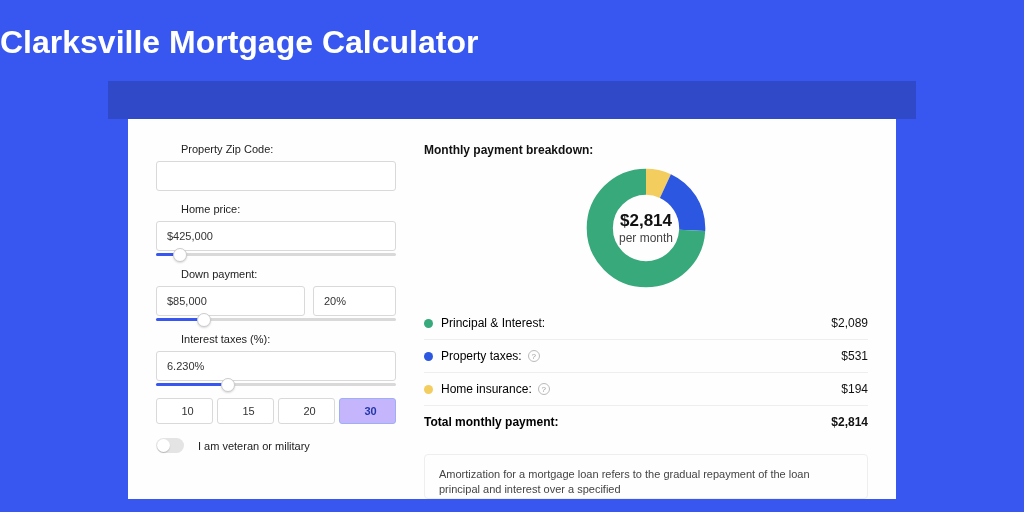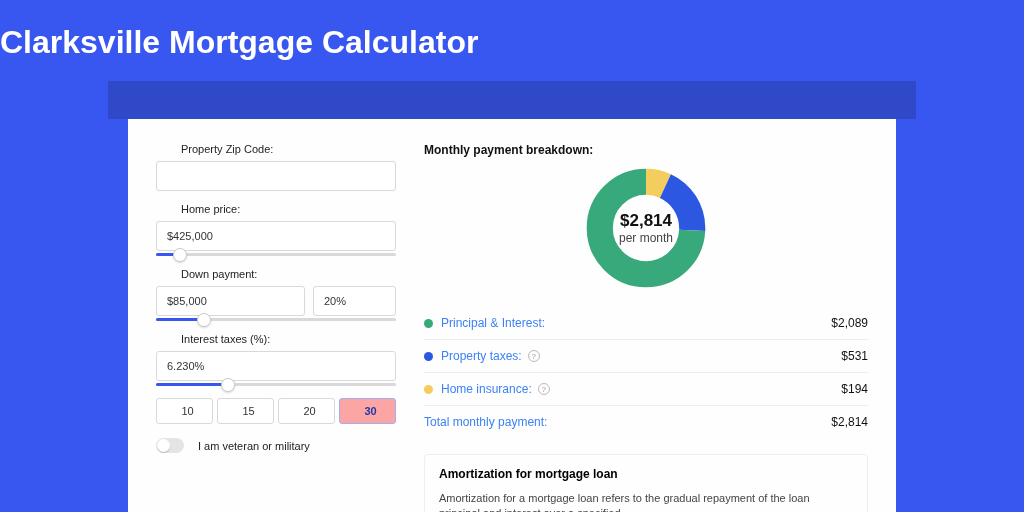--- a/index.html
+++ b/index.html
@@ -87,21 +87,21 @@
     background: #fff;
     border-radius: 3px;
     color: #333;
     display: flex;
     align-items: center;
     justify-content: center;
     cursor: pointer;
     padding-left: 6px;
   }
   .period-btn.active {
-    background: #fca5a5;
+    background: #c4b5fd;
     border-color: #9fb0f2;
     color: #2337a7;
     font-weight: 600;
   }
 
   .toggle-row { display: flex; align-items: center; gap: 14px; margin-top: 14px; }
   .toggle {
     width: 28px; height: 15px;
     background: #e4e4e4;
     border-radius: 10px;
@@ -143,35 +143,35 @@
     border-top: 1px solid #eee;
     font-size: 12px;
   }
   .legend-row:first-of-type { border-top: none; }
   .legend-dot {
     width: 9px; height: 9px;
     border-radius: 50%;
     margin-right: 8px;
     flex: 0 0 auto;
   }
-  .legend-label { color: #3b82f6; flex: 0 0 auto; }
+  .legend-label { color: #000000; flex: 0 0 auto; }
   .legend-icon {
     width: 12px; height: 12px;
     border: 1px solid #bbb;
     border-radius: 50%;
     margin-left: 6px;
     display: inline-flex;
     align-items: center;
     justify-content: center;
     font-size: 8px;
     color: #999;
     flex: 0 0 auto;
   }
   .legend-value { margin-left: auto; color: #111; }
-  .legend-row.total { font-weight: 400; border-top: 1px solid #eee; gap: 45px; }
+  .legend-row.total { font-weight: 700; border-top: 1px solid #eee; gap: 45px; }
 
   .amort-block {
     border: 1px solid #eee;
     border-radius: 4px;
     padding: 12px 14px 0 14px;
     margin-top: 16px;
   }
   .amort-title { font-size: 12px; font-weight: 700; margin-bottom: 10px; }
   .amort-text { font-size: 11px; color: #444; line-height: 1.4; }
 </style>
@@ -273,17 +273,16 @@
           <span class="legend-value">$194</span>
         </div>
       </div>
 
     <div class="legend-row total">
       <span class="legend-label">Total monthly payment:</span>
       <span class="legend-value">$2,814</span>
     </div>
 
     <div class="amort-block">
-      <div class="amort-title">Amortization for mortgage loan</div>
       <div class="amort-text">Amortization for a mortgage loan refers to the gradual repayment of the loan principal and interest over a specified</div>
     </div>
   </div>
 </div>
 
 </body></html>

